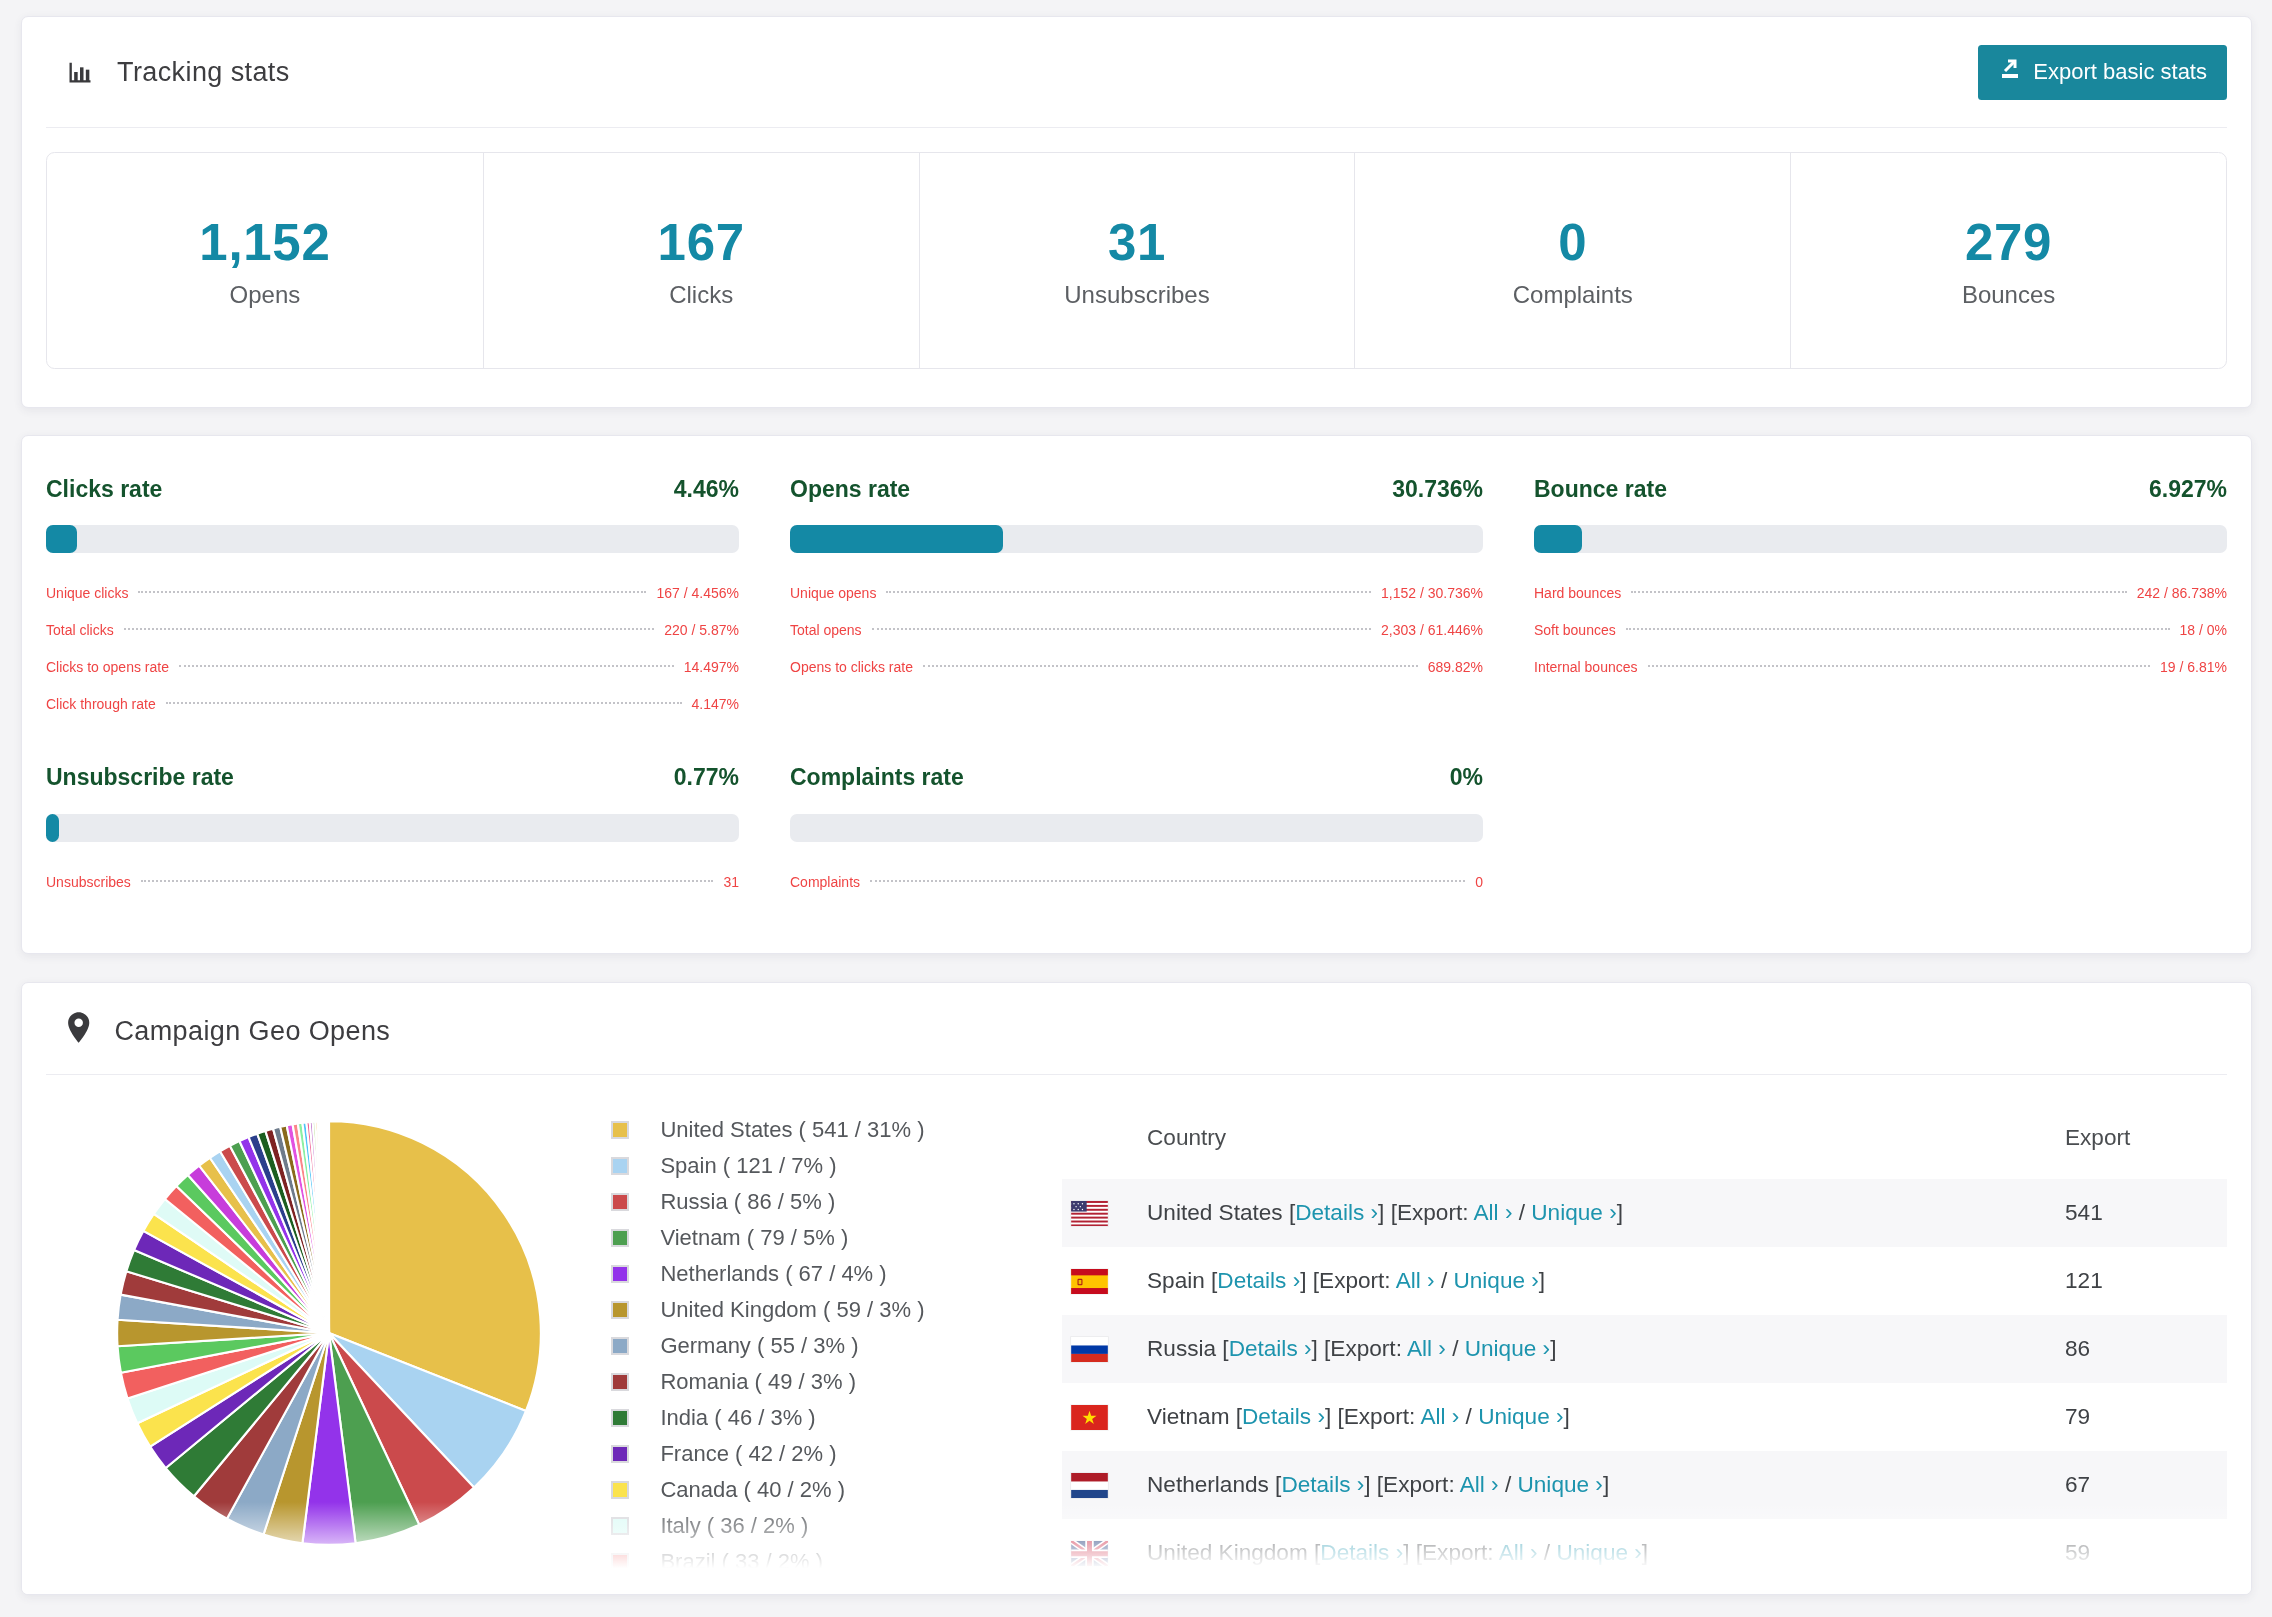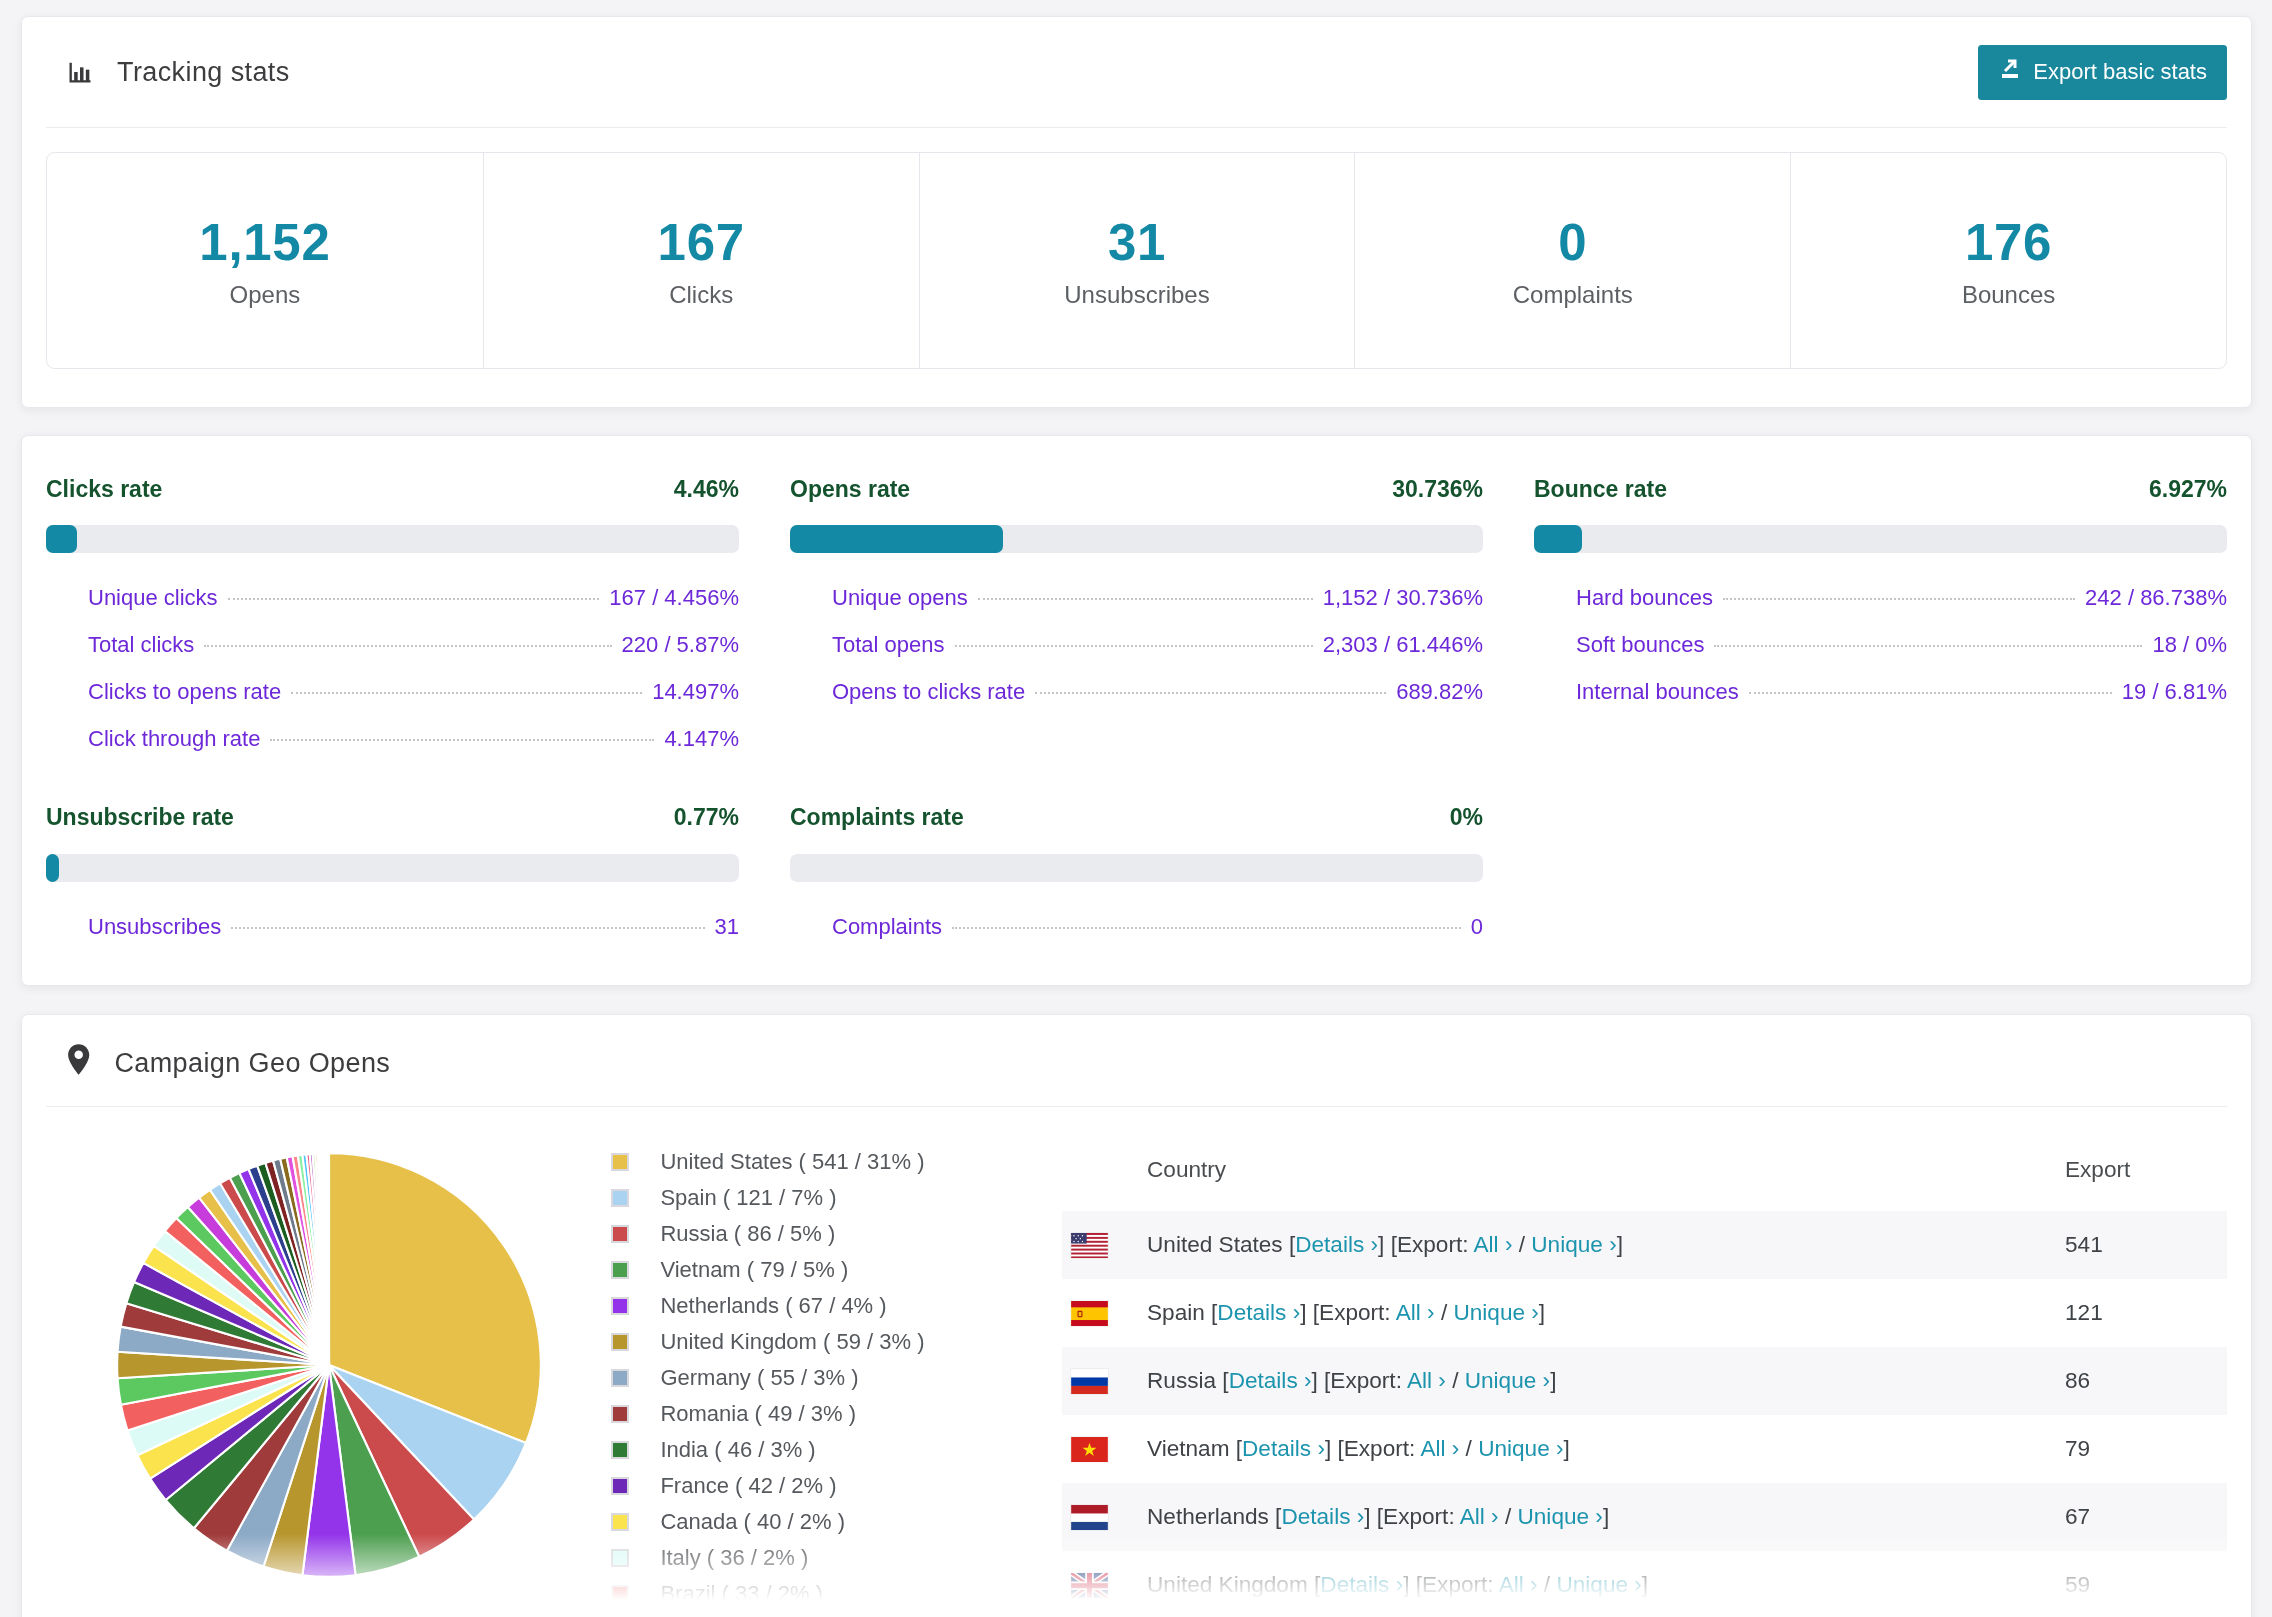--- a/index.html
+++ b/index.html
@@ -42,21 +42,21 @@
   .stat-label { font-size:24px; color:#5c5f63; }
   #card-tracking { margin-top:15.5px; height:392px; }
   
   #card-rates { margin-top:27px; padding:40px 24px 45px; min-height:519px; }
   .rates-grid { display:grid; grid-template-columns:1fr 1fr 1fr; column-gap:51px; row-gap:52px; }
   .rate-head { display:flex; justify-content:space-between; align-items:baseline;
     font-size:23px; font-weight:700; color:#14532d; margin-bottom:22.6px; }
   .bar { height:28px; background:#e9ebef; border-radius:7px; position:relative; }
   .bar-fill { height:28px; background:#1489A5; border-radius:7px; }
   .drows { margin-top:32px; }
-  .drow { display:flex; align-items:baseline; font-size:22px; color:#6d28d9; margin-top:21px;margin-left:42px; }
+  .drow { display:flex; align-items:baseline; font-size:14px; color:#ef4444; margin-top:21px; }
   .drow:first-child { margin-top:0; }
   .drow .lbl { white-space:nowrap; }
   .drow .leader { flex:1; border-bottom:2.1px dotted #c3c3c8; margin:0 10px; transform:translateY(-5px); }
   .drow .val { white-space:nowrap; }
   
   #card-geo { margin-top:28px; height:613px; overflow:hidden; }
   .geo-content { display:flex; padding:32px 24px 0; }
   .pie-wrap { width:565px; display:flex; justify-content:center; flex:none; }
   .legend { width:423px; flex:none; padding-top:10px; }
   .legend-item { display:flex; align-items:center; gap:31px; margin-bottom:10px;
@@ -114,21 +114,21 @@
       </div>
       <div class="stat-cell">
         <div class="stat-value">31</div>
         <div class="stat-label">Unsubscribes</div>
       </div>
       <div class="stat-cell">
         <div class="stat-value">0</div>
         <div class="stat-label">Complaints</div>
       </div>
       <div class="stat-cell">
-        <div class="stat-value">176</div>
+        <div class="stat-value">279</div>
         <div class="stat-label">Bounces</div>
       </div>
     </div>
 </div>
 
 <div class="card" id="card-rates">
   <div class="rates-grid" id="rates-grid">
       <div class="rate-panel">
         <div class="rate-head">
           <span>Clicks rate</span>

